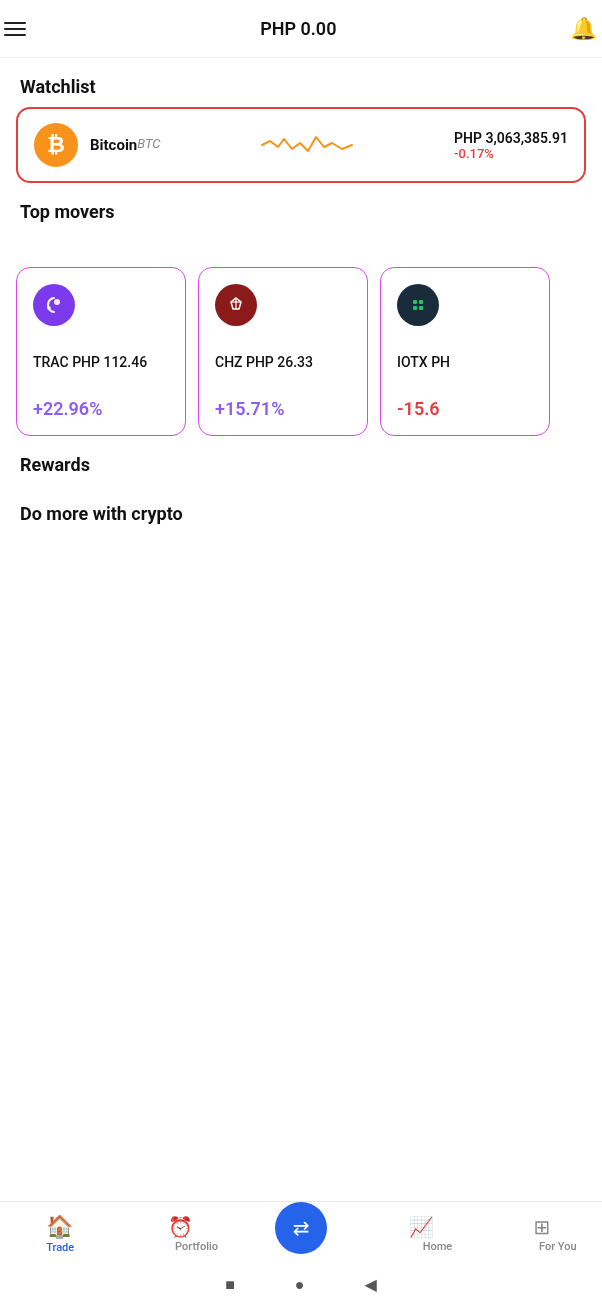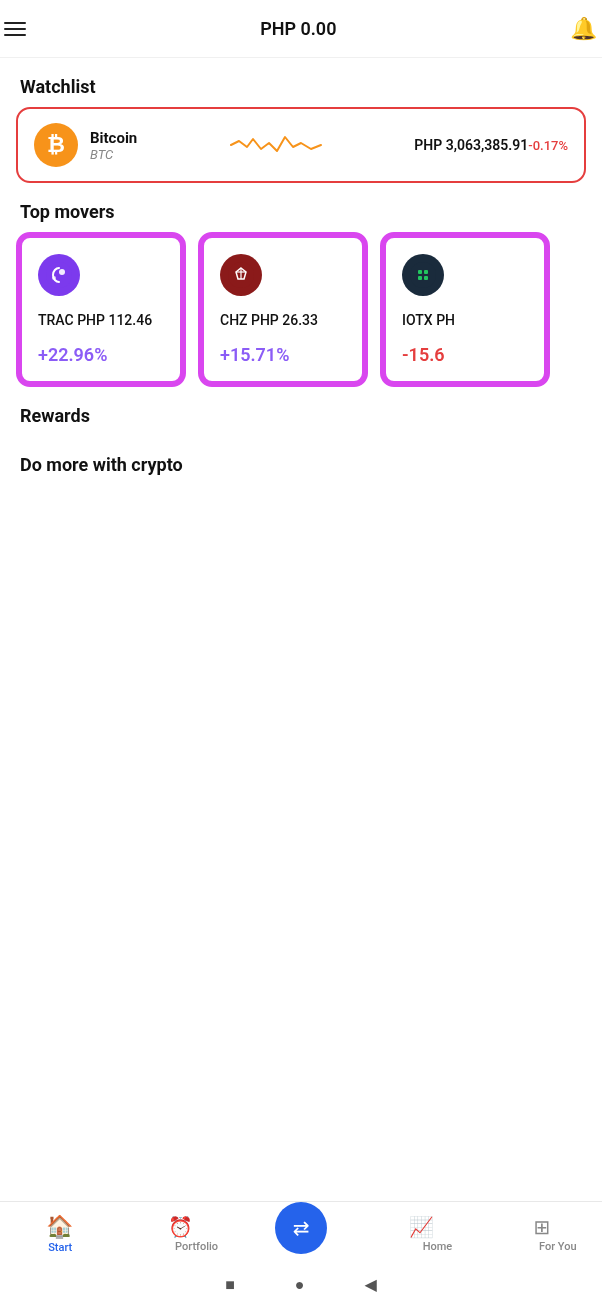--- a/index.html
+++ b/index.html
@@ -83,41 +83,42 @@
       display: flex;
       align-items: center;
       justify-content: center;
       color: white;
       font-size: 22px;
       font-weight: 700;
       flex-shrink: 0;
     }
     .watchlist-info {
       display: flex;
-      flex-direction: column;
+      flex-direction: row;
     }
     .watchlist-name {
       font-size: 15px;
       font-weight: 700;
       color: #111;
     }
     .watchlist-symbol {
       font-size: 13px;
       color: #888;
       font-style: italic;
     }
     .watchlist-chart {
       flex: 1;
       display: flex;
       align-items: center;
       justify-content: center;
     }
     .watchlist-price-info {
       display: flex;
-      align-items: flex-end;
+      flex-direction: column;
+      align-items: flex-start;
     }
     .watchlist-price {
       font-size: 14px;
       font-weight: 600;
       color: #111;
     }
     .watchlist-change-negative {
       font-size: 13px;
       color: #e53e3e;
       font-weight: 500;
@@ -128,27 +129,28 @@
       display: flex;
       gap: 12px;
       padding: 0 16px;
       overflow-x: auto;
       scrollbar-width: none;
     }
     .top-movers-scroll::-webkit-scrollbar { display: none; }
     .mover-card {
       min-width: 170px;
       background: #fff;
-      border: 6px solid #d946ef;
+      border: 1px solid #d946ef;
       border-radius: 14px;
       padding: 16px;
       display: flex;
       flex-direction: column;
-      gap: 16px;
+      gap: 28px;
       flex-shrink: 0;
+      margin-top: 35px;
     }
     .mover-icon {
       width: 42px;
       height: 42px;
       border-radius: 50%;
       display: flex;
       align-items: center;
       justify-content: center;
     }
     .mover-name-price {
@@ -394,21 +396,21 @@
   <div class="section-title">Rewards</div>
 
   <div class="section-title">Do more with crypto</div>
   <div class="do-more-section" style="height:60px;"></div>
 
 </div>
 
 <div class="bottom-nav" style="bottom:40px;">
   <div class="nav-item active">
     <span class="nav-icon">🏠</span>
-    <span class="nav-label">Start</span>
+    <span class="nav-label">Trade</span>
   </div>
   <div class="nav-item">
     <span class="nav-icon" style="font-size:20px;">⏰</span>
     <span class="nav-label">Portfolio</span>
   </div>
   <div class="nav-item" style="margin-top:-10px;">
     <div class="nav-center-btn">
       <span style="font-size:20px; color:white;">⇄</span>
     </div>
   </div>

